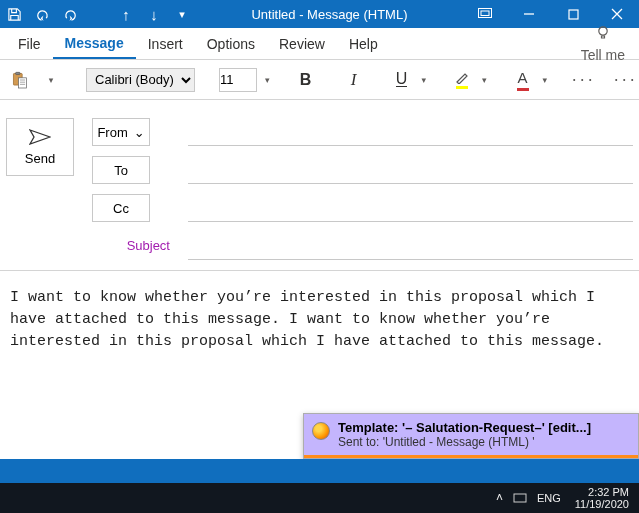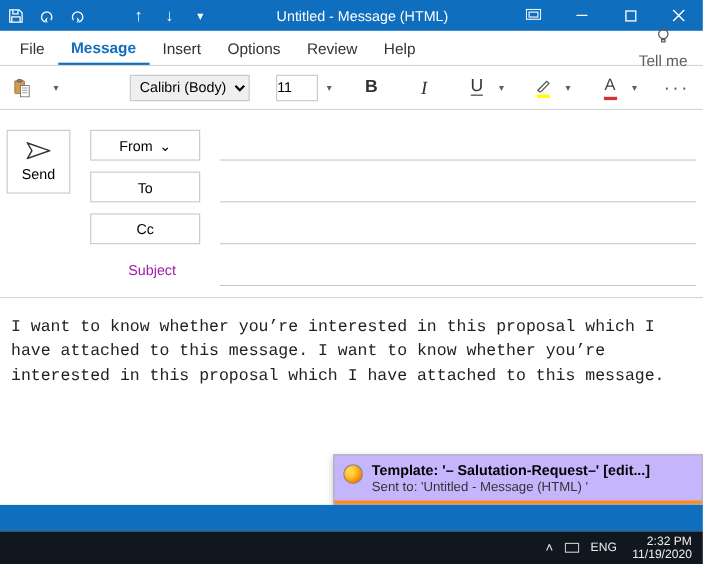--- a/index.html
+++ b/index.html
@@ -59,49 +59,49 @@
     padding: 0 8px;
     gap: 6px;
   }
   .ribbon .rsep {
     width:1px; height:24px; background:#d4d4d4; margin:0 6px;
   }
   .ribbon .btn { height:28px; min-width:24px; display:flex;align-items:center;justify-content:center; padding:0 4px; }
   .ribbon select, .ribbon input.size {
     height:24px; border:1px solid #c8c8c8; font-family:inherit; font-size:13px;
   }
-  .ribbon .font-select { width:110px; padding:0 4px;margin-left:32px;}
+  .ribbon .font-select { width:110px; padding:0 4px;}
   .ribbon .size { width:38px; text-align:left; }
   .ribbon .bold { font-weight:bold; font-size:16px; color:#323130;}
   .ribbon .italic { font-style:italic; font-family:serif; font-size:17px; color:#323130;}
   .underline-wrap{display:flex;flex-direction:column;align-items:center;}
   .underline-wrap .u{font-size:16px;color:#323130;border-bottom:1.5px solid #323130;line-height:14px;}
   .highlight-swatch{width:12px;height:3px;background:#ffff00;margin-top:2px;}
   .fontcolor-swatch{width:12px;height:3px;background:#d13438;margin-top:2px;}
   .ribbon .caret{font-size:9px;color:#605e5c;margin-left:2px;}
   .ribbon .more{font-size:18px;color:#605e5c;letter-spacing:2px;}
   .ribbon .overflow{margin-left:auto;}
   
   .compose {
     display: flex;
     padding: 18px 6px 10px 6px;
     gap: 18px;
     border-bottom:1px solid #d4d4d4;
   }
   .sendcol { display:flex; flex-direction:column; }
   .sendbtn {
-    width: 58px; height: 58px;
+    width: 68px; height: 58px;
     border: 1px solid #c8c8c8;
     display:flex;flex-direction:column;align-items:center;justify-content:center;
     gap:6px;
     font-size:13px;
   }
   .addrcol { display:flex; flex-direction:column; gap:10px; }
   .addrbtn {
-    width: 100px; height: 28px;
+    width: 58px; height: 28px;
     border:1px solid #c8c8c8;
     display:flex;align-items:center;justify-content:center;
     gap:6px;
     font-size:13px;
   }
   .subject-label{
     width:78px; text-align:right; color:#a21caf; font-size:13px; padding-top:6px;
   }
   .fieldcol { flex:1; display:flex; flex-direction:column; gap:10px; }
   .fieldline {

